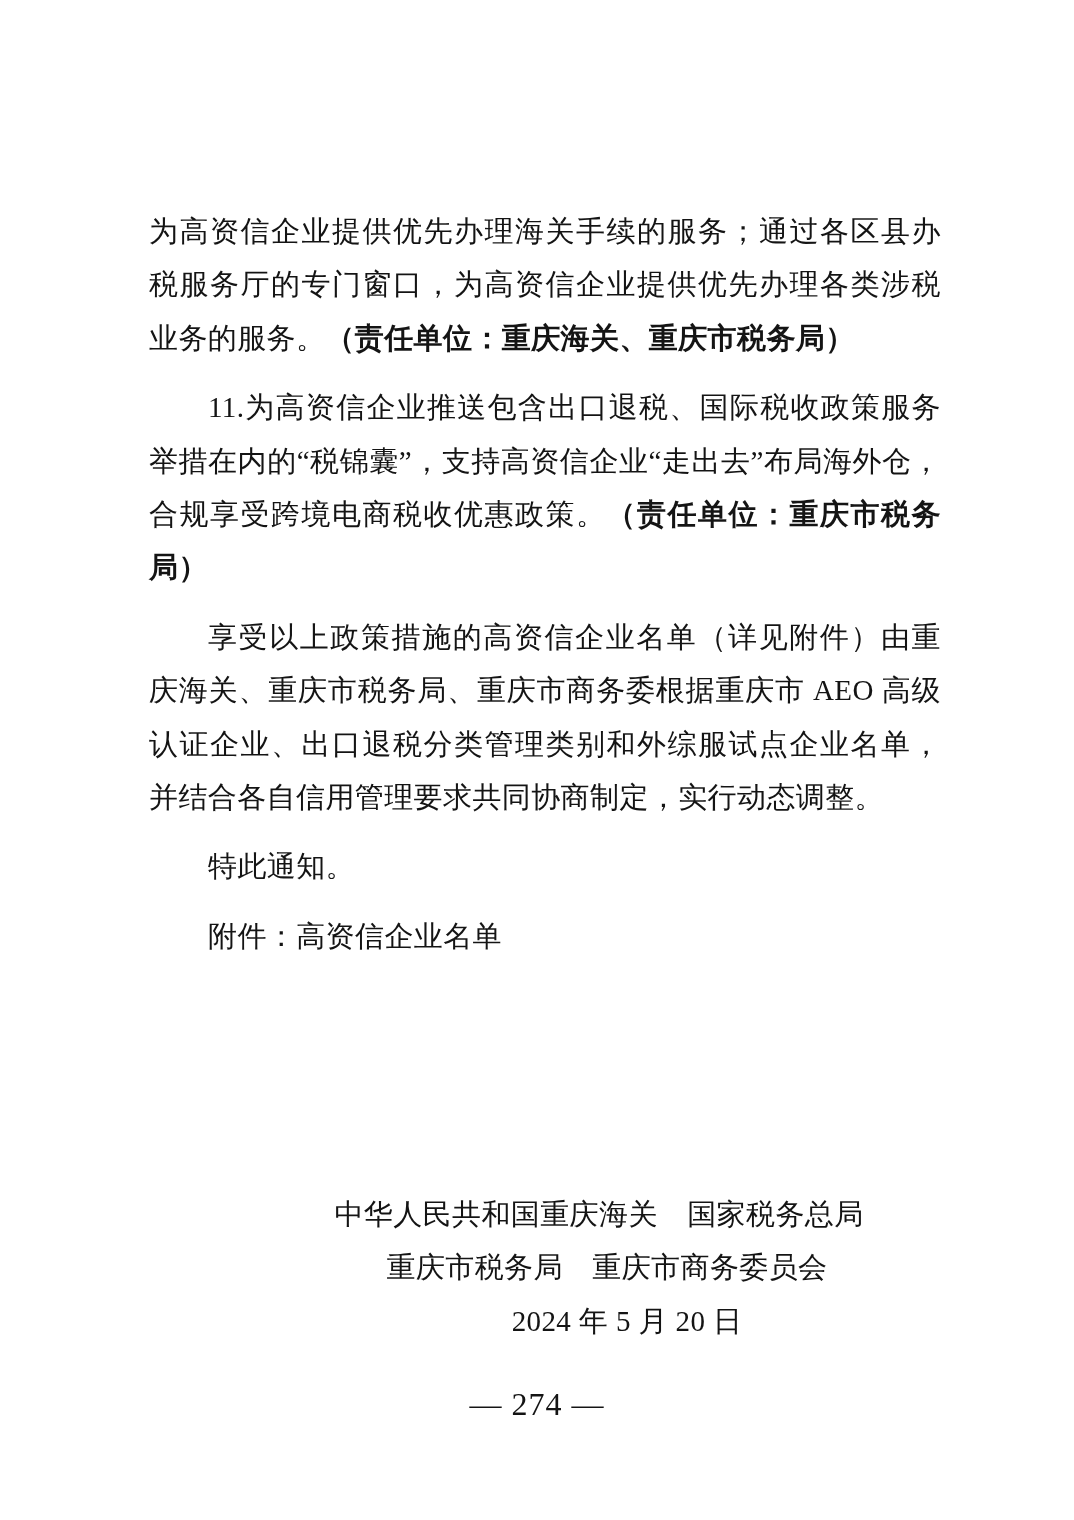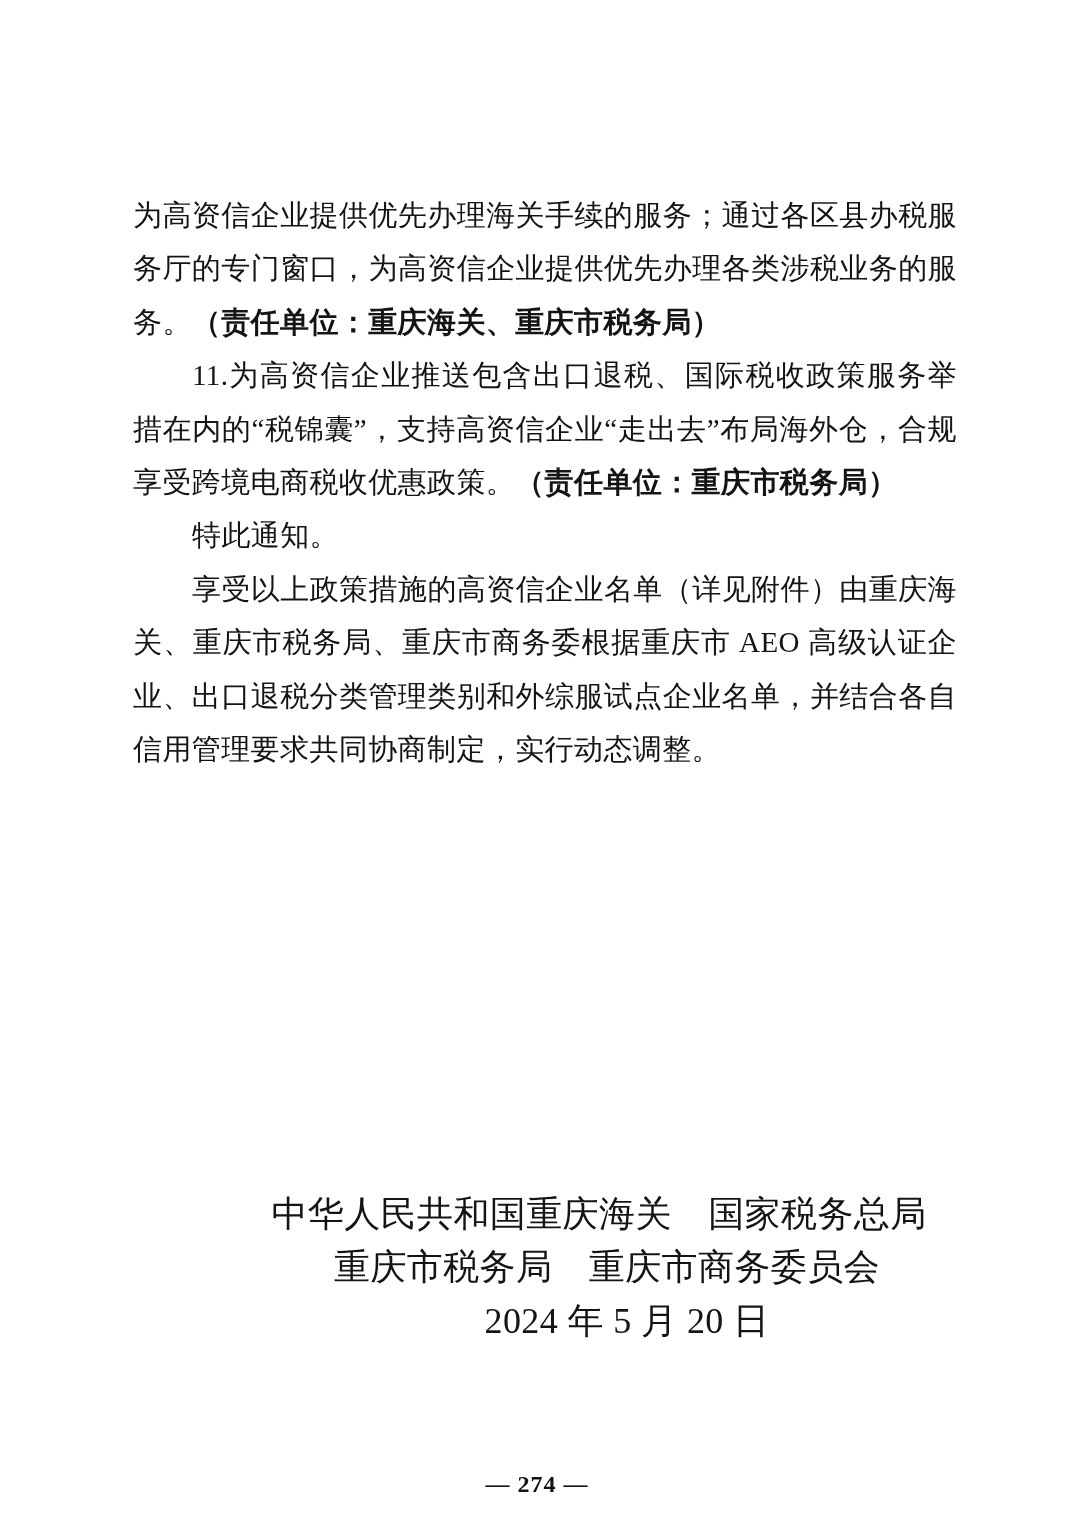--- a/index.html
+++ b/index.html
@@ -21,63 +21,63 @@
     left: 133px;
     top: 189px;
     width: 824px;
     font-size: 29px;
     line-height: 53.4px;
     letter-spacing: 0.4px;
     text-align: justify;
     text-justify: inter-character;
   }
   .para {
-    margin: 0;
+    margin: 16px;
     padding: 0;
   }
   .para.indent {
     text-indent: 59px;
   }
   .seg { font-weight: 400; }
   .seg-bold { font-weight: 700; }
   .sig-block {
     position: absolute;
     left: 0;
     top: 1188px;
     width: 1074px;
-    font-size: 36px;
+    font-size: 29px;
     line-height: 53.4px;
     letter-spacing: 0.4px;
   }
   .sig-line { text-align: center; white-space: pre; }
   .sig-1    { transform: translateX(62px); }
   .sig-2    { transform: translateX(70px); }
   .sig-date { transform: translateX(90px); }
   .footer {
     position: absolute;
     left: 0;
-    top: 1464px;
+    top: 1384px;
     width: 1074px;
     text-align: center;
-    font-size: 24px;
+    font-size: 32px;
     line-height: 40px;
     letter-spacing: 1px;
-    font-weight: bold;
   }
 </style>
 </head>
 <body>
 
 <div class="page">
 
   <main class="doc-body">
       <p class="para"><span class="seg">为高资信企业提供优先办理海关手续的服务；通过各区县办税服务厅的专门窗口，为高资信企业提供优先办理各类涉税业务的服务。</span><span class="seg seg-bold">（责任单位：重庆海关、重庆市税务局）</span></p>
       <p class="para indent"><span class="seg">11.为高资信企业推送包含出口退税、国际税收政策服务举措在内的“税锦囊”，支持高资信企业“走出去”布局海外仓，合规享受跨境电商税收优惠政策。</span><span class="seg seg-bold">（责任单位：重庆市税务局）</span></p>
+      <p class="para indent"><span class="seg">享受以上政策措施的高资信企业名单（详见附件）由重庆海关、重庆市税务局、重庆市商务委根据重庆市 AEO 高级认证企业、出口退税分类管理类别和外综服试点企业名单，并结合各自信用管理要求共同协商制定，实行动态调整。</span></p>
       <p class="para indent"><span class="seg">特此通知。</span></p>
-      <p class="para indent"><span class="seg">享受以上政策措施的高资信企业名单（详见附件）由重庆海关、重庆市税务局、重庆市商务委根据重庆市 AEO 高级认证企业、出口退税分类管理类别和外综服试点企业名单，并结合各自信用管理要求共同协商制定，实行动态调整。</span></p>
+      <p class="para indent"><span class="seg">附件：高资信企业名单</span></p>
     </main>
 
   <div class="sig-block">
     <div class="sig-line sig-1">中华人民共和国重庆海关　国家税务总局</div>
     <div class="sig-line sig-2">重庆市税务局　重庆市商务委员会</div>
     <div class="sig-line sig-date">2024 年 5 月 20 日</div>
   </div>
 
   <footer class="footer">
     <span>— 274 —</span>

